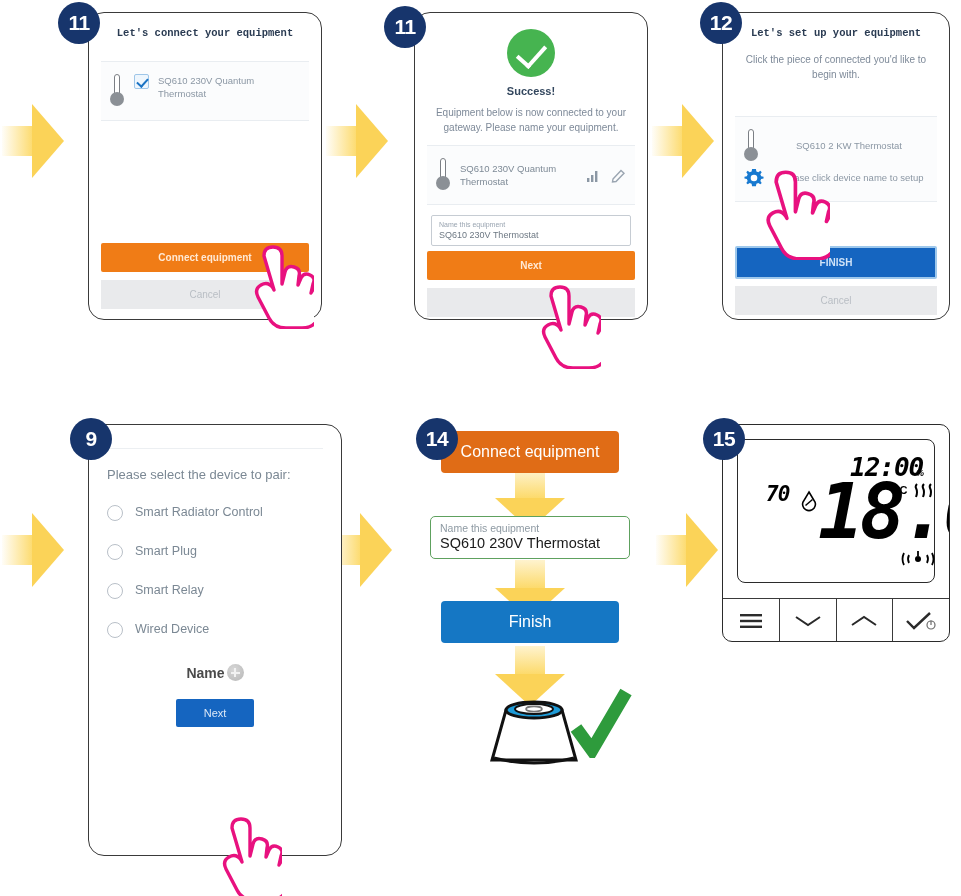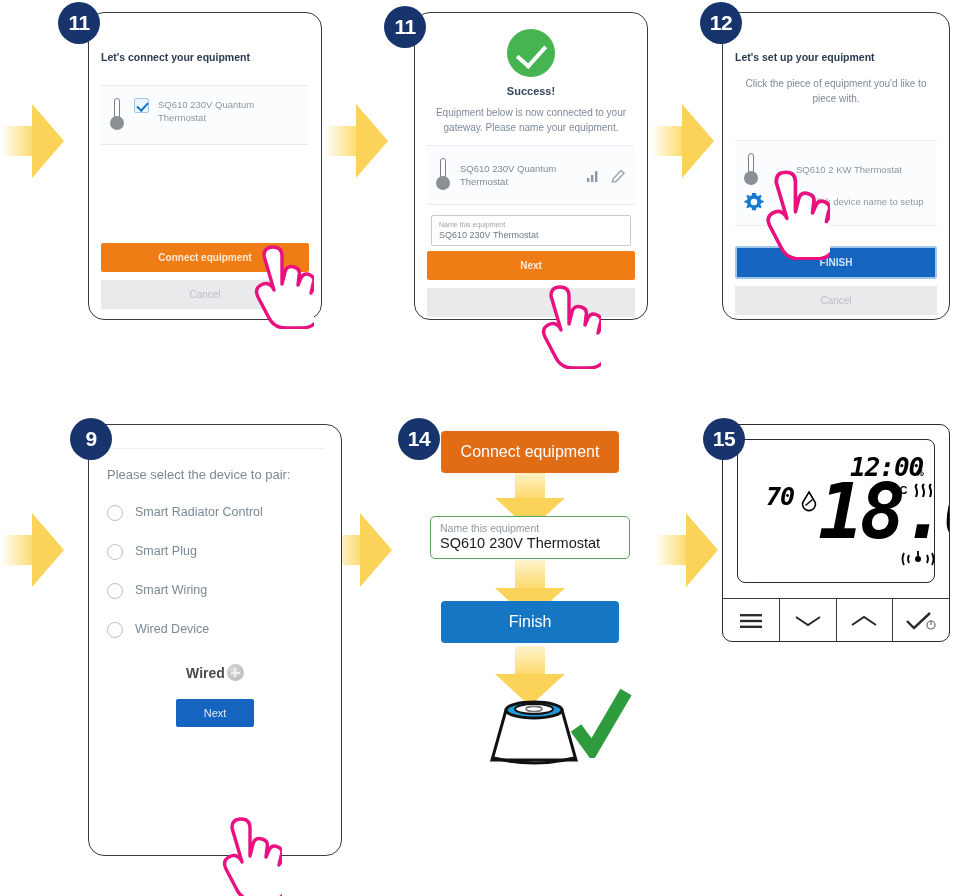--- a/index.html
+++ b/index.html
@@ -72,24 +72,26 @@
   }
   .screen {
     position: absolute;
     inset: 0;
     padding: 10px 12px;
     filter: blur(0.75px);
   }
   .screen.sharp { filter: none; }
 
   .hdr {
+    text-align: center;
     font-size: 10.5px;
     font-weight: bold;
     color: #2a3b52;
-    margin-top: 28px;
+    margin-top: 4px;
+    font-family: Liberation Mono, monospace;
   }
   .body-txt {
     text-align: center;
     font-size: 10px;
     color: #7e8a99;
     line-height: 1.45;
     margin-top: 14px;
     padding: 0 4px;
   }
   .eq-card {
@@ -374,21 +376,21 @@
 
 <div class="arrow-right" style="left:652px; top:104px;">
   <div class="shaft"></div>
   <div class="head"></div>
 </div>
 
 <div class="badge" style="left:700px; top:2px;">12</div>
 <div class="phone" style="left:722px; top:12px; width:228px; height:308px;">
   <div class="screen">
     <div class="hdr">Let's set up your equipment</div>
-    <div class="body-txt">Click the piece of equipment you'd like to piece with.</div>
+    <div class="body-txt">Click the piece of connected you'd like to begin with.</div>
     <div class="eq-card" style="margin-top:34px; flex-direction:column; gap:4px;">
       <div style="display:flex; align-items:center; gap:10px; width:100%;">
         <div class="thermo">
           <div class="stem"></div>
           <div class="bulb"></div>
         </div>
         <div class="eq-name" style="text-align:center;">SQ610 2 KW Thermostat</div>
       </div>
       <div style="display:flex; align-items:center; gap:10px; width:100%;">
         <svg class="gear" viewBox="0 0 24 24">
@@ -422,47 +424,47 @@
     <div class="radio-row">
       <div class="radio"></div>
       <div class="radio-label">Smart Radiator Control</div>
     </div>
     <div class="radio-row">
       <div class="radio"></div>
       <div class="radio-label">Smart Plug</div>
     </div>
     <div class="radio-row">
       <div class="radio"></div>
-      <div class="radio-label">Smart Wiring</div>
+      <div class="radio-label">Smart Relay</div>
     </div>
     <div class="radio-row">
       <div class="radio"></div>
       <div class="radio-label">Wired Device</div>
     </div>
 
     <div class="more-row">
-      <span>Wired</span>
+      <span>Name</span>
       <span class="more-plus"></span>
     </div>
 
     <div style="display:flex; justify-content:center; margin-top:18px;">
       <button style="width:78px; background:#1565c0; color:#dce9f7; border:none; border-radius:2px; font-size:11px; padding:8px 0; font-family:inherit;">Next</button>
     </div>
   </div>
 </div>
 <svg style="position:absolute; left:206px; top:815px; z-index:30;" width="76" height="86" viewBox="0 0 76 86">
   <path d="M26 13 q0-9 9-9 t9 9 l0 28 l3-12 q2-7 9-5 t5 9 l-1 9 l3-7 q3-6 9-3 t3 9 l-2 9 l3-5 q3-5 8-2 t2 8 l-4 20 q-4 14 -18 14 l-16 0 q-12 0 -17-10 l-11-21 q-4-8 3-12 t12 3 l1 2 z" fill="#ffffff" stroke="#e8117f" stroke-width="3.4" stroke-linejoin="round"></path>
 </svg>
 
 <div class="arrow-right" style="left:330px; top:513px;">
   <div class="shaft"></div>
   <div class="head"></div>
 </div>
 
-<div class="badge" style="left:398px; top:418px;">14</div>
+<div class="badge" style="left:416px; top:418px;">14</div>
 
 <div class="arrow-down" style="left:495px; top:470px;">
   <div class="shaft"></div>
   <div class="head"></div>
 </div>
 <div class="arrow-down" style="left:495px; top:560px;">
   <div class="shaft"></div>
   <div class="head"></div>
 </div>
 <div class="arrow-down" style="left:495px; top:646px;">
@@ -492,21 +494,21 @@
 
 <div class="arrow-right" style="left:656px; top:513px;">
   <div class="shaft"></div>
   <div class="head"></div>
 </div>
 
 <div class="badge" style="left:703px; top:418px;">15</div>
 <div class="tstat" style="left:722px; top:424px; width:228px; height:218px;">
   <div class="tstat-lcd" style="left:14px; top:14px; right:14px; height:144px;">
 
-    <div class="lcd-hum" style="left:28px; top:42px; font-size:25px;">70</div>
+    <div class="lcd-hum" style="left:28px; top:42px; font-size:21px;">70</div>
     <svg style="position:absolute; left:62px; top:50px;" width="18" height="22" viewBox="0 0 18 22">
       <path d="M9 2 L15 12 a6.4 6.4 0 1 1 -12 0 Z" fill="none" stroke="#000" stroke-width="1.6"></path>
       <path d="M5.5 15.5 L12.5 9.5" stroke="#000" stroke-width="1.5"></path>
     </svg>
 
     <div class="lcd-time" style="left:112px; top:12px; font-size:26px;">12:00</div>
     <div style="position:absolute; left:178px; top:28px; font-size:9px; font-weight:bold; font-style:italic;">%</div>
 
     <div class="lcd-unit" style="left:157px; top:44px;">°C</div>
     <svg style="position:absolute; left:176px; top:42px;" width="22" height="17" viewBox="0 0 22 17">

